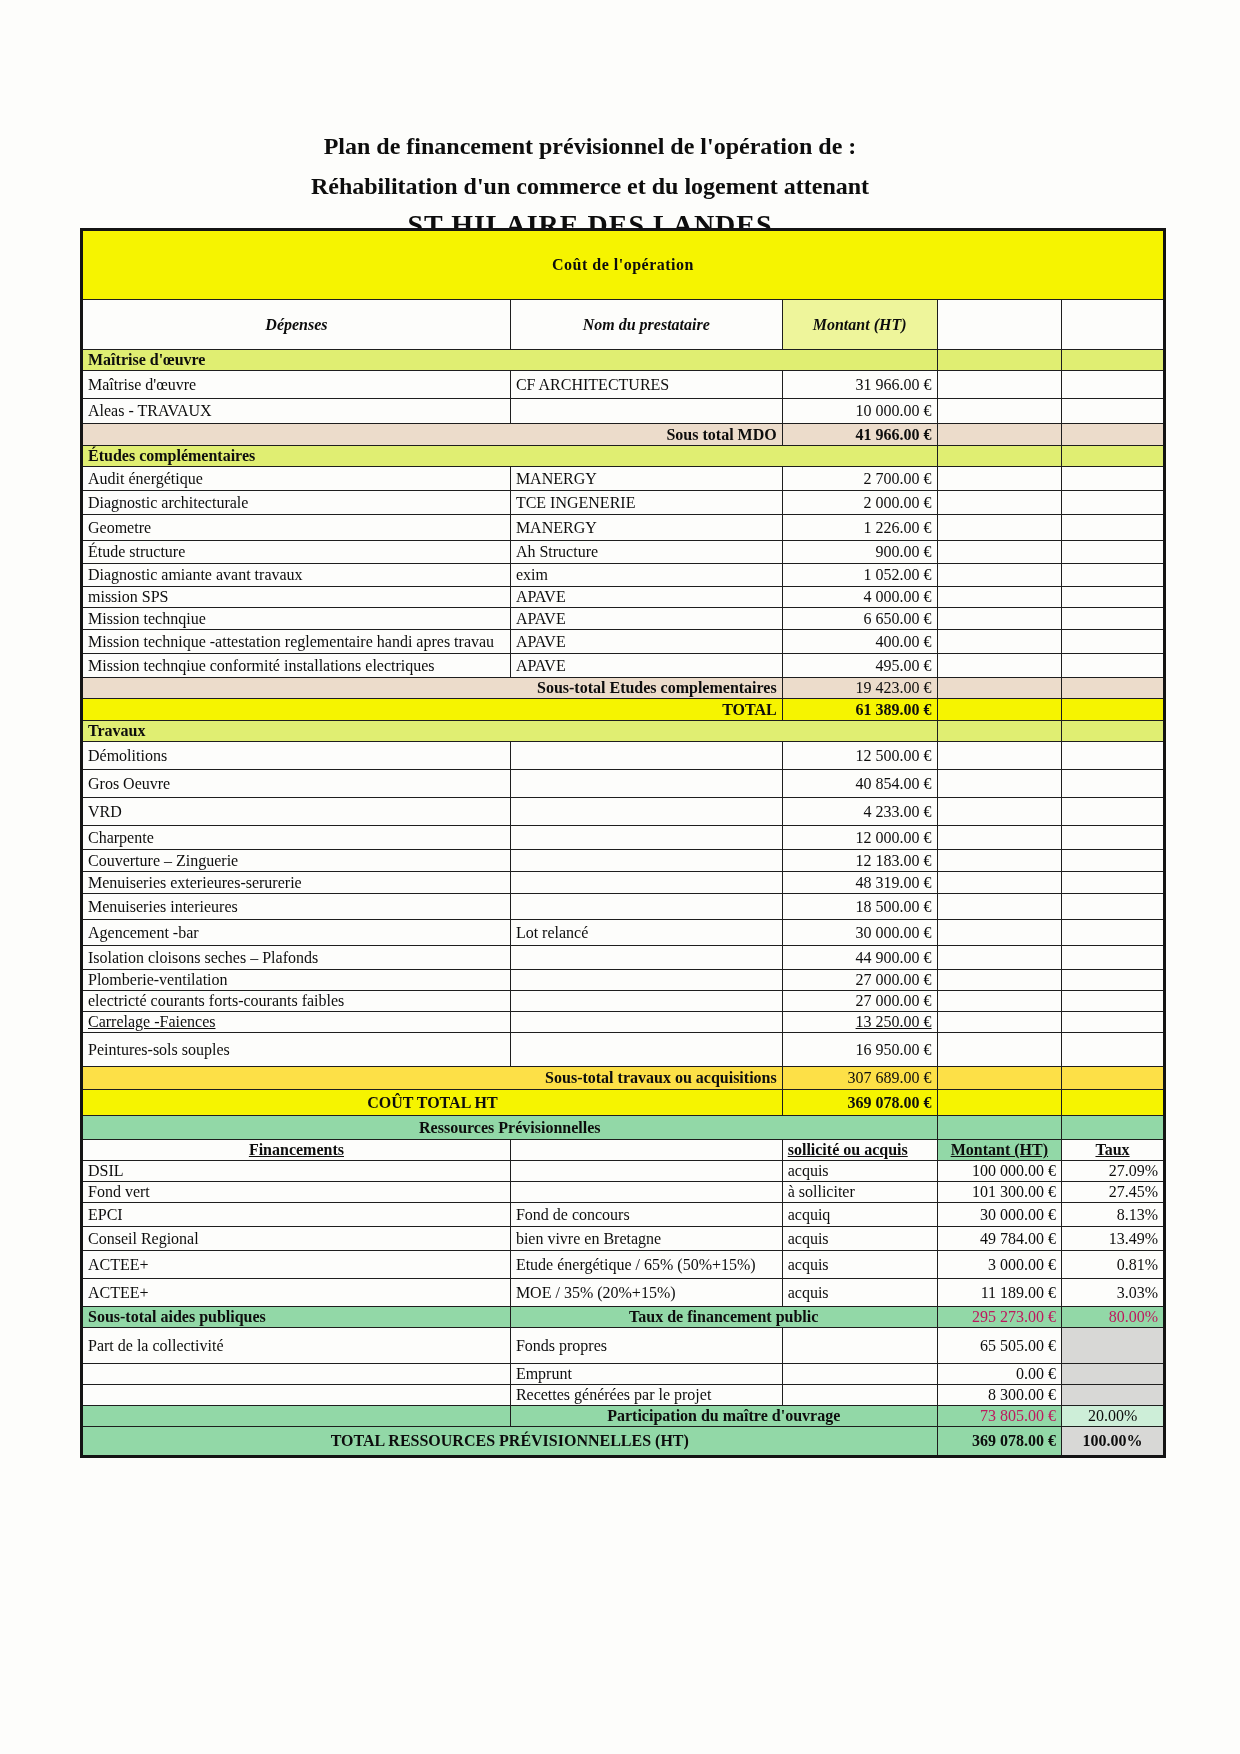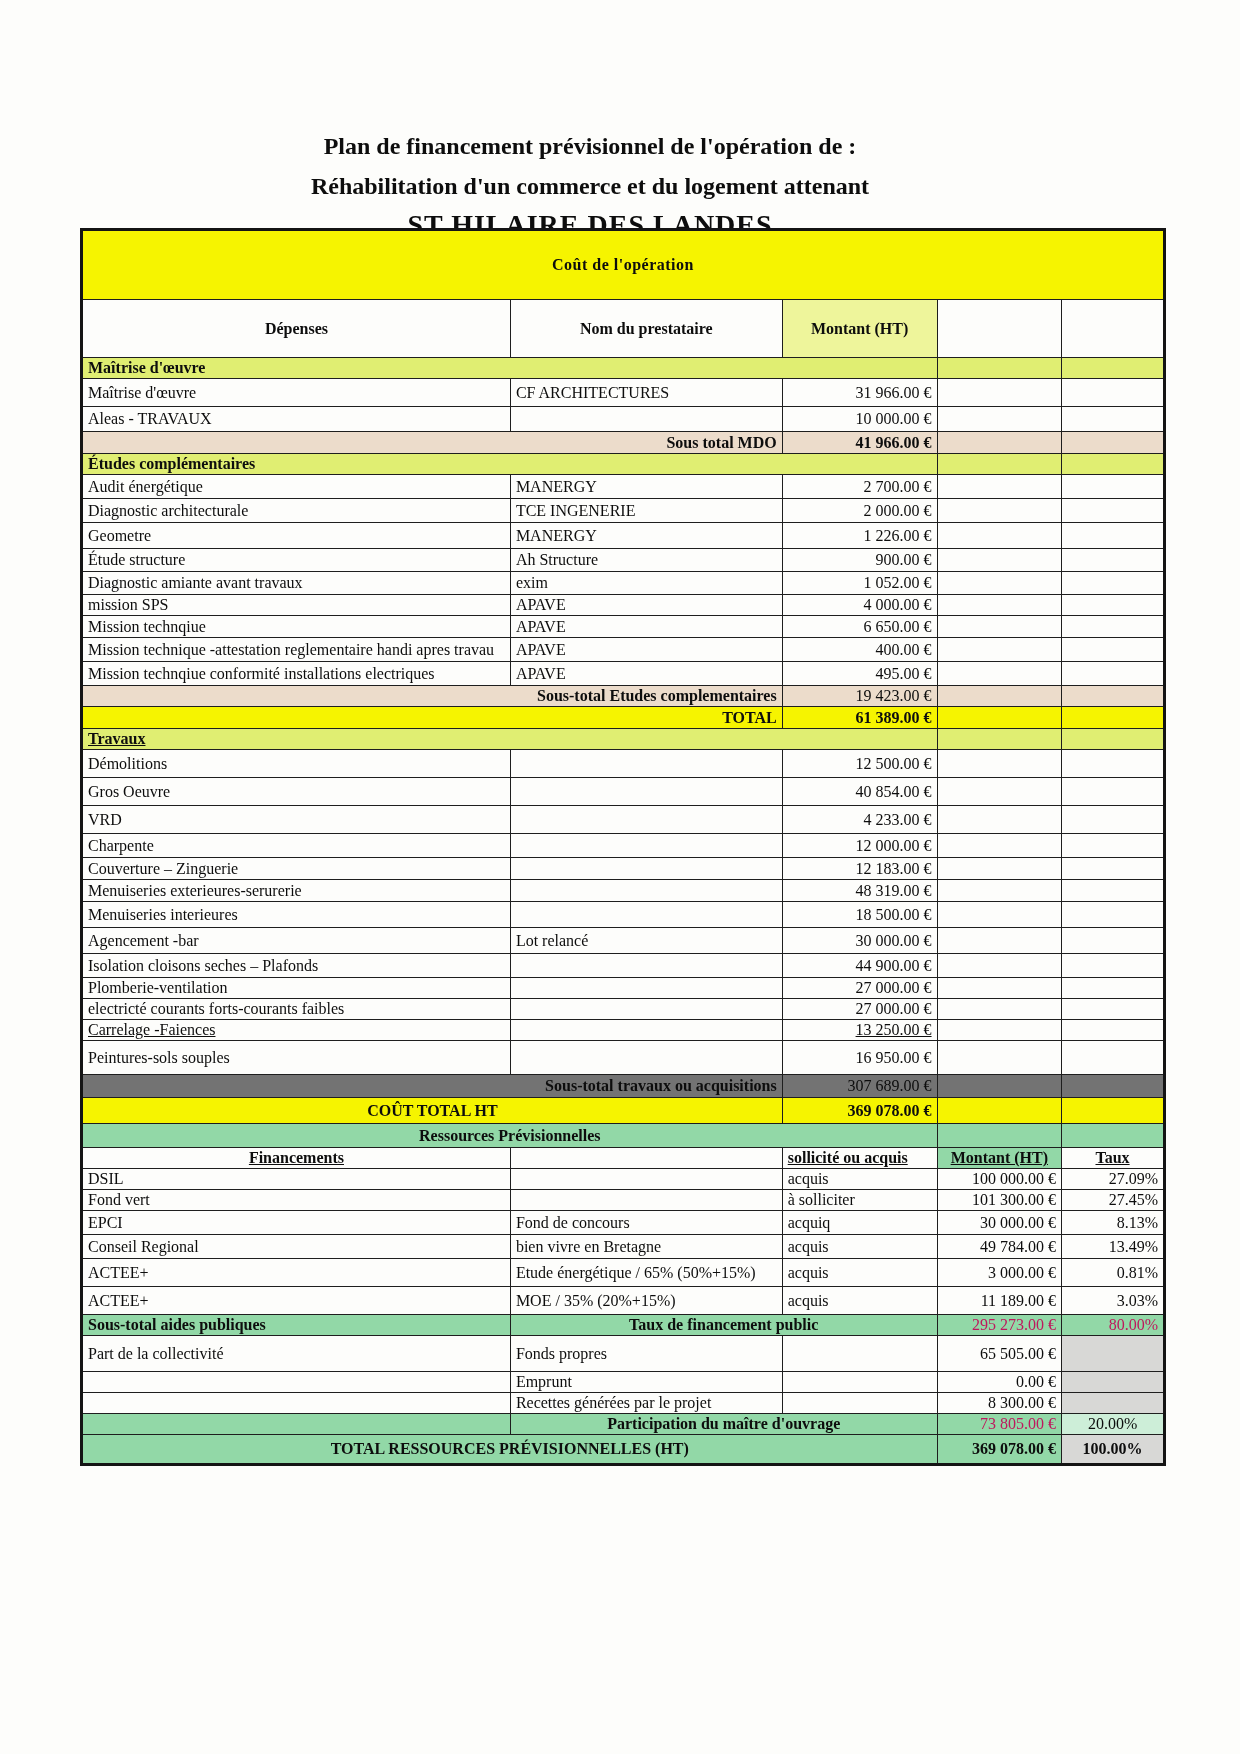--- a/index.html
+++ b/index.html
@@ -32,21 +32,21 @@
   td.top{vertical-align:top;padding-top:15px;}
   td.b{font-weight:bold;}
   td.c{text-align:center;}
   td.r{text-align:right;padding-right:6px;}
   td.u{text-decoration:underline;}
   td.clip{white-space:nowrap;overflow:hidden;}
   td.yellow{background:#f6f400;}
   td.sec{background:#e0ee72;font-weight:bold;}
   td.mh{background:#eef59b;}
   td.tan{background:#ecdccb;}
-  td.sg{background:#737373;}
+  td.sg{background:#fde047;}
   td.green{background:#92d8a7;}
   td.lgreen{background:#cdeed8;}
   td.grey{background:#d8d8d6;}
   td.faded{color:#be185d;}
 </style>
 </head>
 <body>
 
 <div class="titles">
   <div class="t1">Plan de financement prévisionnel de l'opération de :</div>
@@ -59,21 +59,21 @@
       <col style="width: 39.6%;">
       <col style="width: 25.1%;">
       <col style="width: 14.3%;">
       <col style="width: 11.5%;">
       <col style="width: 9.5%;">
     </colgroup>
   <tbody id="tbody">
       <tr style="height: 70px;">
         <td class="banner yellow c b top" colspan="5">Coût  de l'opération</td>
       </tr>
-      <tr style="height: 58px;">
+      <tr style="height: 50px; font-style: italic;">
         <td class="c b">Dépenses</td>
         <td class="c b">Nom du prestataire</td>
         <td class="c b mh">Montant (HT)</td>
         <td></td>
         <td></td>
       </tr>
       <tr style="height: 20px;">
         <td class="sec" colspan="3">Maîtrise d'œuvre</td>
         <td class="sec"></td>
         <td class="sec"></td>
@@ -171,21 +171,21 @@
         <td class="tan r">19 423.00 €</td>
         <td class="tan"></td>
         <td class="tan"></td>
       </tr>
       <tr style="height: 22px;">
         <td class="yellow r b" colspan="2">TOTAL</td>
         <td class="yellow r b">61 389.00 €</td>
         <td class="yellow"></td>
         <td class="yellow"></td>
       </tr>
-      <tr style="height: 14px; text-decoration: underline;">
+      <tr style="height: 14px;">
         <td class="sec" colspan="3">Travaux</td>
         <td class="sec"></td>
         <td class="sec"></td>
       </tr>
       <tr style="height: 28px;">
         <td>Démolitions</td>
         <td></td>
         <td class="r">12 500.00 €</td>
         <td></td>
         <td></td>

